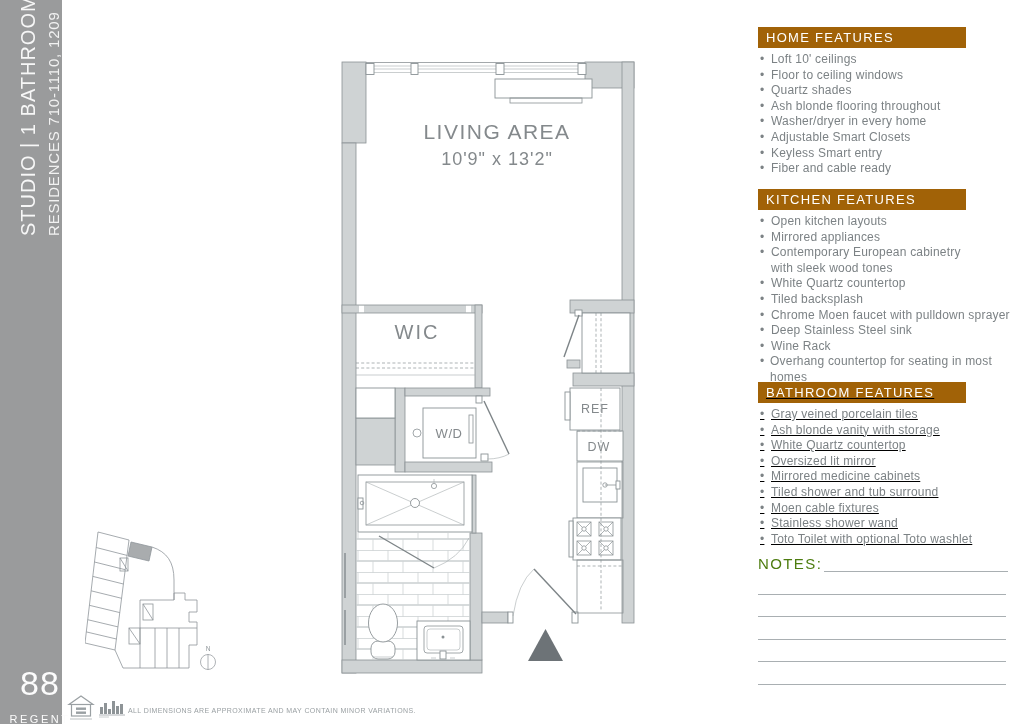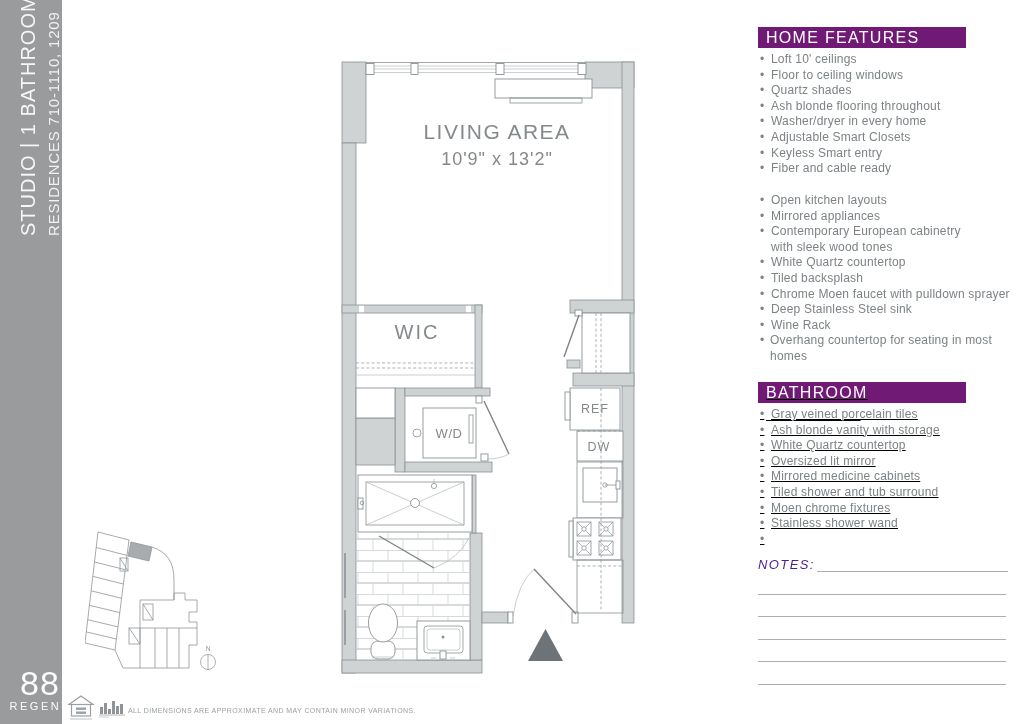--- a/index.html
+++ b/index.html
@@ -7,47 +7,47 @@
         font-family:"Liberation Sans",sans-serif;}
 
   
   .sidebar{position:absolute;left:0;top:0;width:62px;height:724px;background:#9a9b9c;}
   .rotated{position:absolute;left:17px;top:236px;transform-origin:0 0;transform:rotate(-90deg);
            white-space:nowrap;display:flex;flex-direction:column;}
   .vt1{font-size:20px;letter-spacing:1px;color:#f7f7f7;font-weight:400;}
   .vt2{font-size:15px;letter-spacing:0.8px;color:#f2f2f2;margin-top:5px;}
   .logo-block{position:absolute;left:0;top:667px;width:80px;text-align:center;color:#fcfcfc;}
   .logo-number{font-size:34px;line-height:32px;font-weight:300;letter-spacing:1px;}
-  .logo-name{font-size:11px;letter-spacing:2.5px;margin-top:1px;}
+  .logo-name{font-size:11px;letter-spacing:2.5px;margin-top:14px;}
 
   
   .floorplan{position:absolute;left:335px;top:55px;}
   .siteplan{position:absolute;left:85px;top:500px;}
   .w{fill:#cfd3d4;stroke:#8b9295;stroke-width:0.8;}
   .f{fill:#ffffff;stroke:#8b9295;stroke-width:0.9;}
   .l{fill:none;stroke:#8b9295;stroke-width:0.8;}
   .lt{fill:none;stroke:#a6acaf;stroke-width:0.6;}
   .d{fill:none;stroke:#8b9295;stroke-width:0.7;stroke-dasharray:3 2.2;}
   .leaf{fill:none;stroke:#7d8487;stroke-width:1.4;}
   .pt{fill:#84898c;font-family:"Liberation Sans",sans-serif;}
 
   
   .sec{position:absolute;left:758px;width:252px;}
   .sec1{top:27px;} .sec2{top:189px;} .sec3{top:382px;text-decoration:underline;}
-  .fhdr{background:#701a75;color:#fff;width:200px;height:21px;line-height:21px;
-        padding-left:8px;font-size:16px;letter-spacing:1.3px;font-weight:400;}
+  .fhdr{background:#a16207;color:#fff;width:200px;height:21px;line-height:21px;
+        padding-left:8px;font-size:13px;letter-spacing:1.3px;font-weight:400;}
   .flist{list-style:none;margin:4px 0 0 2px;padding:0;}
   .flist li{display:flex;font-size:12px;line-height:15.6px;color:#7c8285;letter-spacing:0.2px;}
   .blt{width:11px;color:#7c8285;}
   .flist li.cont{padding-left:11px;}
 
   
   .notes{position:absolute;left:758px;top:556px;width:250px;}
   .notes-head{display:flex;align-items:flex-end;height:16px;}
-  .notes-label{font-size:13px;letter-spacing:1.4px;color:#4c1d95;font-style:italic;}
+  .notes-label{font-size:15px;letter-spacing:1.4px;color:#4d7c0f;}
   .notes-rule{flex:1;border-bottom:1px solid #a9afb2;height:13px;margin-left:2px;}
   .note-line{height:21.5px;border-bottom:1px solid #a9afb2;width:248px;}
 
   
   .address{position:absolute;right:16px;top:698px;font-size:12px;letter-spacing:1.4px;
            color:#8d9396;white-space:nowrap;}
   .disclaimer{position:absolute;left:128px;top:707px;font-size:7px;letter-spacing:0.4px;
               color:#9aa0a3;}
   .eh-icon{position:absolute;left:67px;top:694px;}
   .sky-icon{position:absolute;left:99px;top:700px;}
@@ -299,20 +299,21 @@
           <span>Keyless Smart entry</span>
         </li>
       <li>
           <span class="blt">•</span>
           <span>Fiber and cable ready</span>
         </li>
     </ul>
   </div>
 
   <div class="sec sec2">
+    <div class="fhdr">KITCHEN FEATURES</div>
     <ul class="flist">
       <li>
           <span class="blt">•</span>
           <span>Open kitchen layouts</span>
         </li>
       <li>
           <span class="blt">•</span>
           <span>Mirrored appliances</span>
         </li>
       <li>
@@ -371,28 +372,29 @@
       <li>
           <span class="blt">•</span>
           <span>Mirrored medicine cabinets</span>
         </li>
       <li>
           <span class="blt">•</span>
           <span>Tiled shower and tub surround</span>
         </li>
       <li>
           <span class="blt">•</span>
-          <span>Moen chrome fixtures</span>
+          <span>Moen cable fixtures</span>
         </li>
       <li>
           <span class="blt">•</span>
           <span>Stainless shower wand</span>
         </li>
       <li>
           <span class="blt">•</span>
+          <span>Toto Toilet with optional Toto washlet</span>
         </li>
     </ul>
   </div>
 
   <div class="notes">
     <div class="notes-head">
       <span class="notes-label">NOTES:</span>
       <span class="notes-rule"></span>
     </div>
     <div class="note-line"></div>

